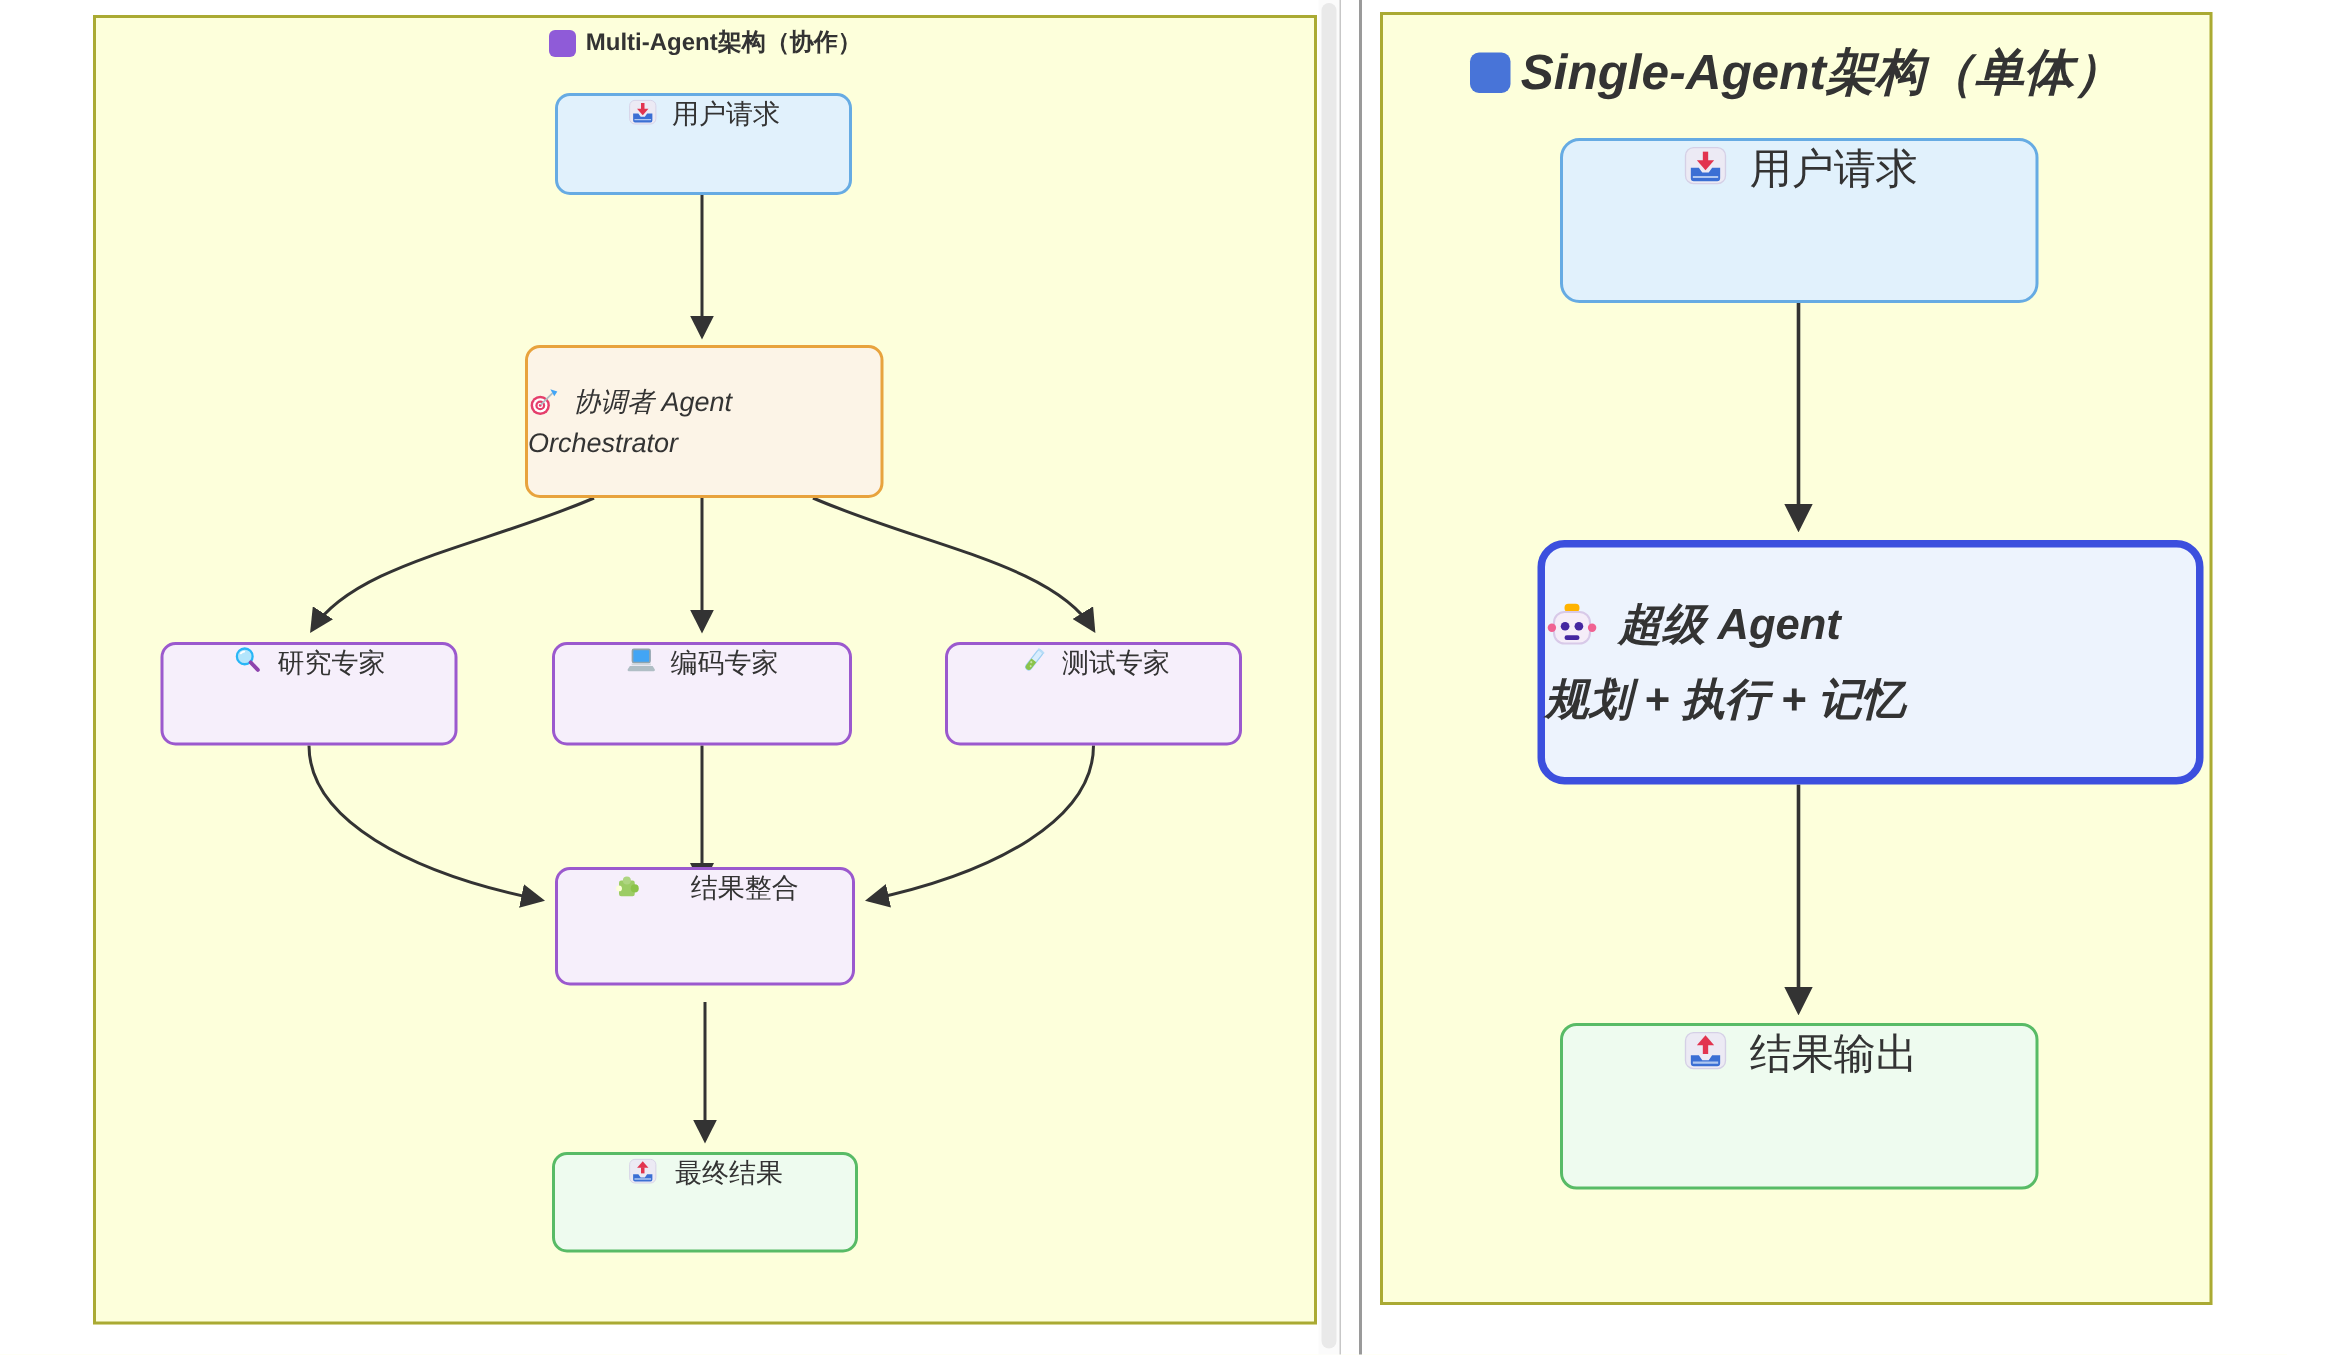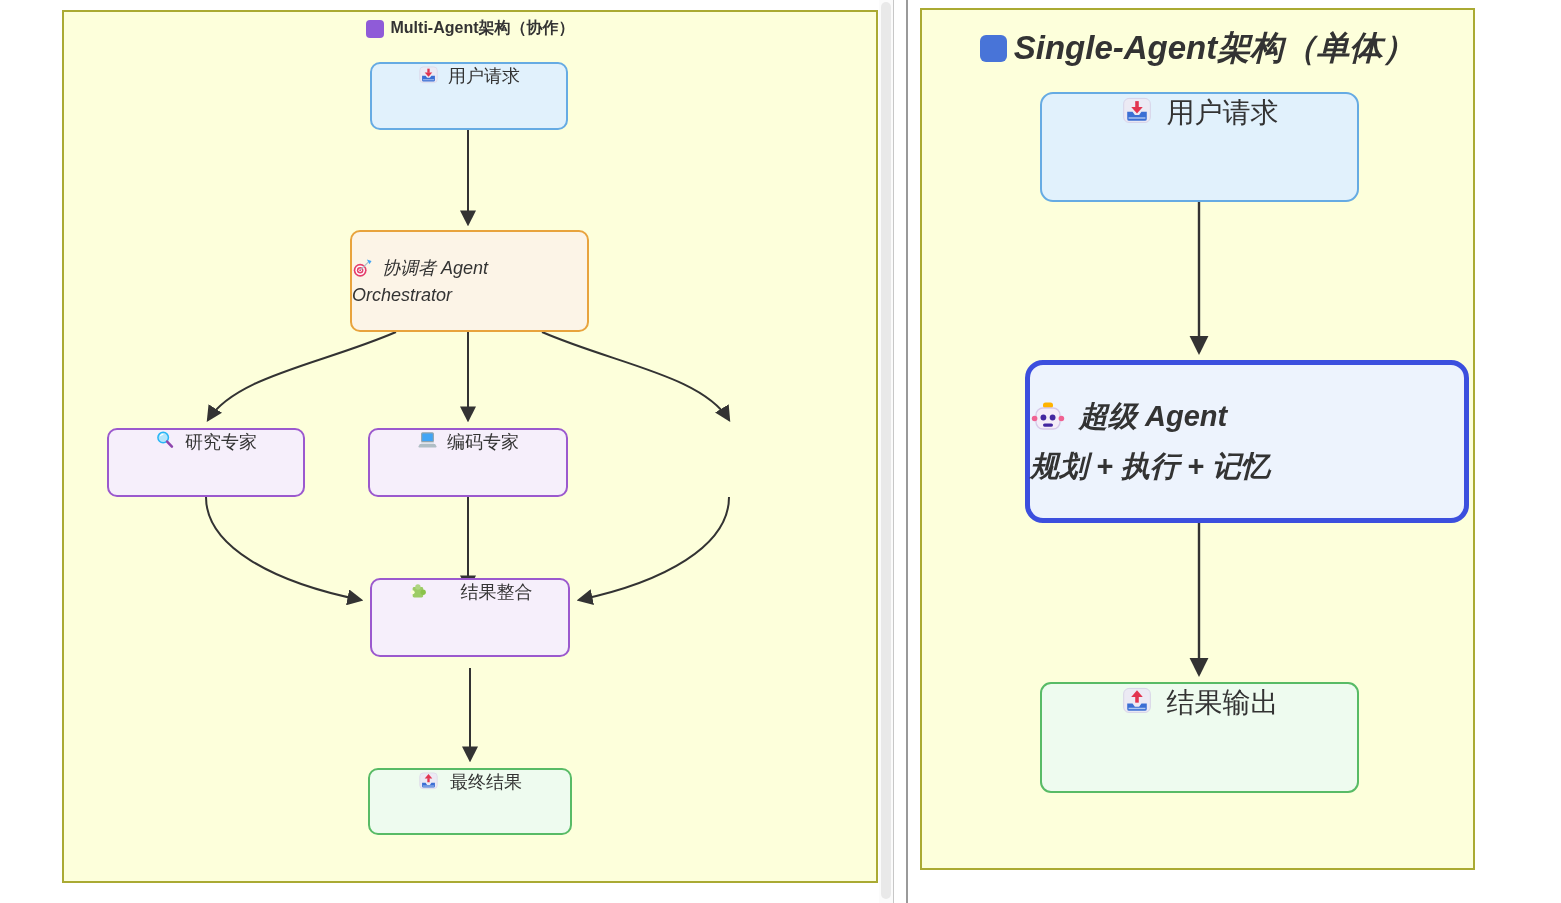--- a/index.html
+++ b/index.html
@@ -174,20 +174,26 @@
     <span>研究专家</span>
   </div>
 
   <div class="node n-purple" id="n-l-code">
     <svg class="nicon" viewBox="0 0 36 36">
         <use href="#laptop-icon"></use>
       </svg>
     <span>编码专家</span>
   </div>
 
+  <div class="node n-purple" id="n-l-test">
+    <svg class="nicon" viewBox="0 0 36 36">
+        <use href="#testtube-icon"></use>
+      </svg>
+    <span>测试专家</span>
+  </div>
 
   <div class="node n-purple" id="n-l-merge">
     <svg class="nicon" viewBox="0 0 36 36">
         <use href="#puzzle-icon"></use>
       </svg>
     <span>结果整合</span>
   </div>
 
   <div class="node n-green" id="n-l-final">
     <svg class="nicon" viewBox="0 0 36 36">

